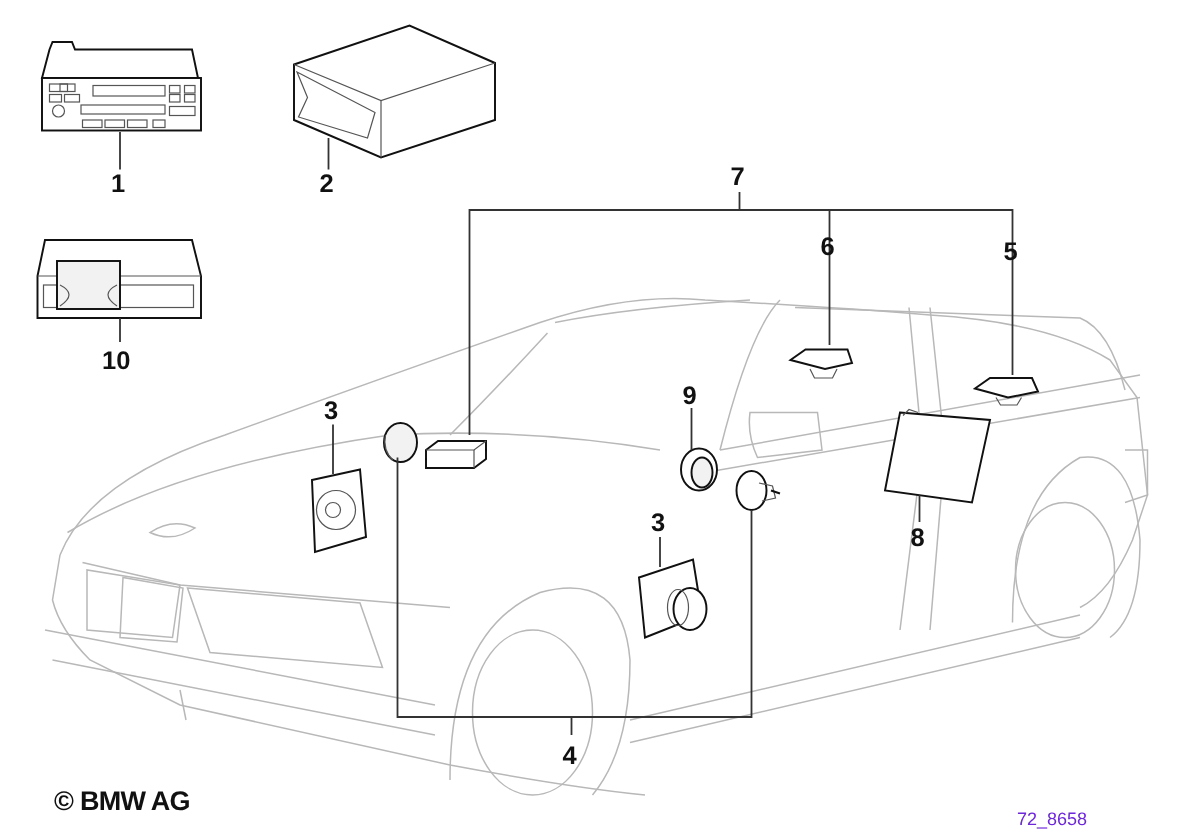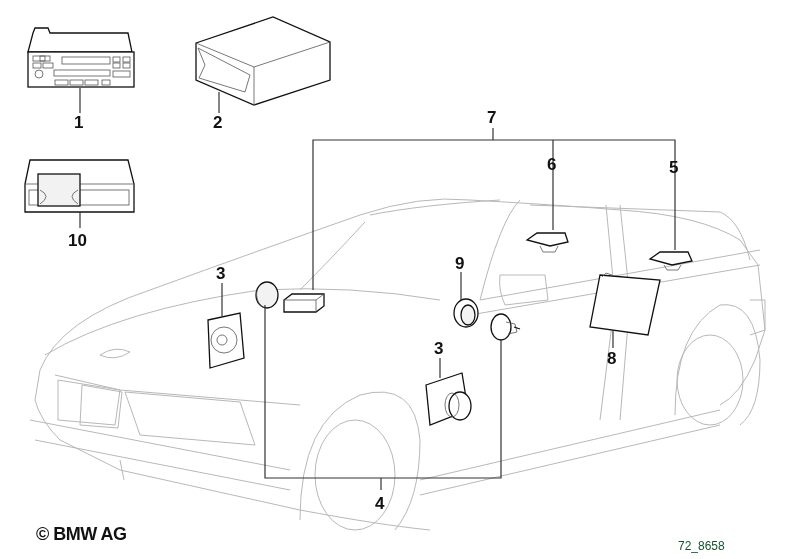--- a/index.html
+++ b/index.html
@@ -5,21 +5,21 @@
   html, body { margin: 0; padding: 0; background: #ffffff; }
   body { width: 799px; height: 559px; position: relative; overflow: hidden; font-family: "Liberation Sans", sans-serif; }
   svg { position: absolute; left: 0; top: 0; }
   .car { fill: none; stroke: #b8b8b8; stroke-width: 1; }
   .part { fill: #ffffff; stroke: #111111; stroke-width: 1.3; }
   .partg { fill: #f2f2f2; stroke: #111111; stroke-width: 1.3; }
   .thin { fill: none; stroke: #555555; stroke-width: 0.8; }
   .lead { fill: none; stroke: #333333; stroke-width: 1.2; }
   .callout { font-family: "Liberation Sans", sans-serif; font-weight: bold; font-size: 17px; fill: #111111; }
   .copyright { position: absolute; left: 36px; top: 524px; font-size: 18px; font-weight: bold; color: #111; letter-spacing: -0.5px; }
-  .ref { position: absolute; left: 678px; top: 539px; font-size: 12px; color: #14532d; }
+  .ref { position: absolute; left: 678px; top: 539px; font-size: 12px; color: #6d28d9; }
 </style>
 </head>
 <body>
 
 <svg width="799" height="559" viewBox="0 0 799 559">
 
   <g>
     <path class="car" d="M40,370 Q60,320 150,290 Q260,250 360,215 Q420,195 470,200 Q560,205 620,210 Q700,215 740,240 L758,265 L765,330 L755,360 Q740,395 720,405"></path>
     <path class="car" d="M370,215 Q420,205 500,200"></path>
     <path class="car" d="M365,222 Q330,260 300,290"></path>

